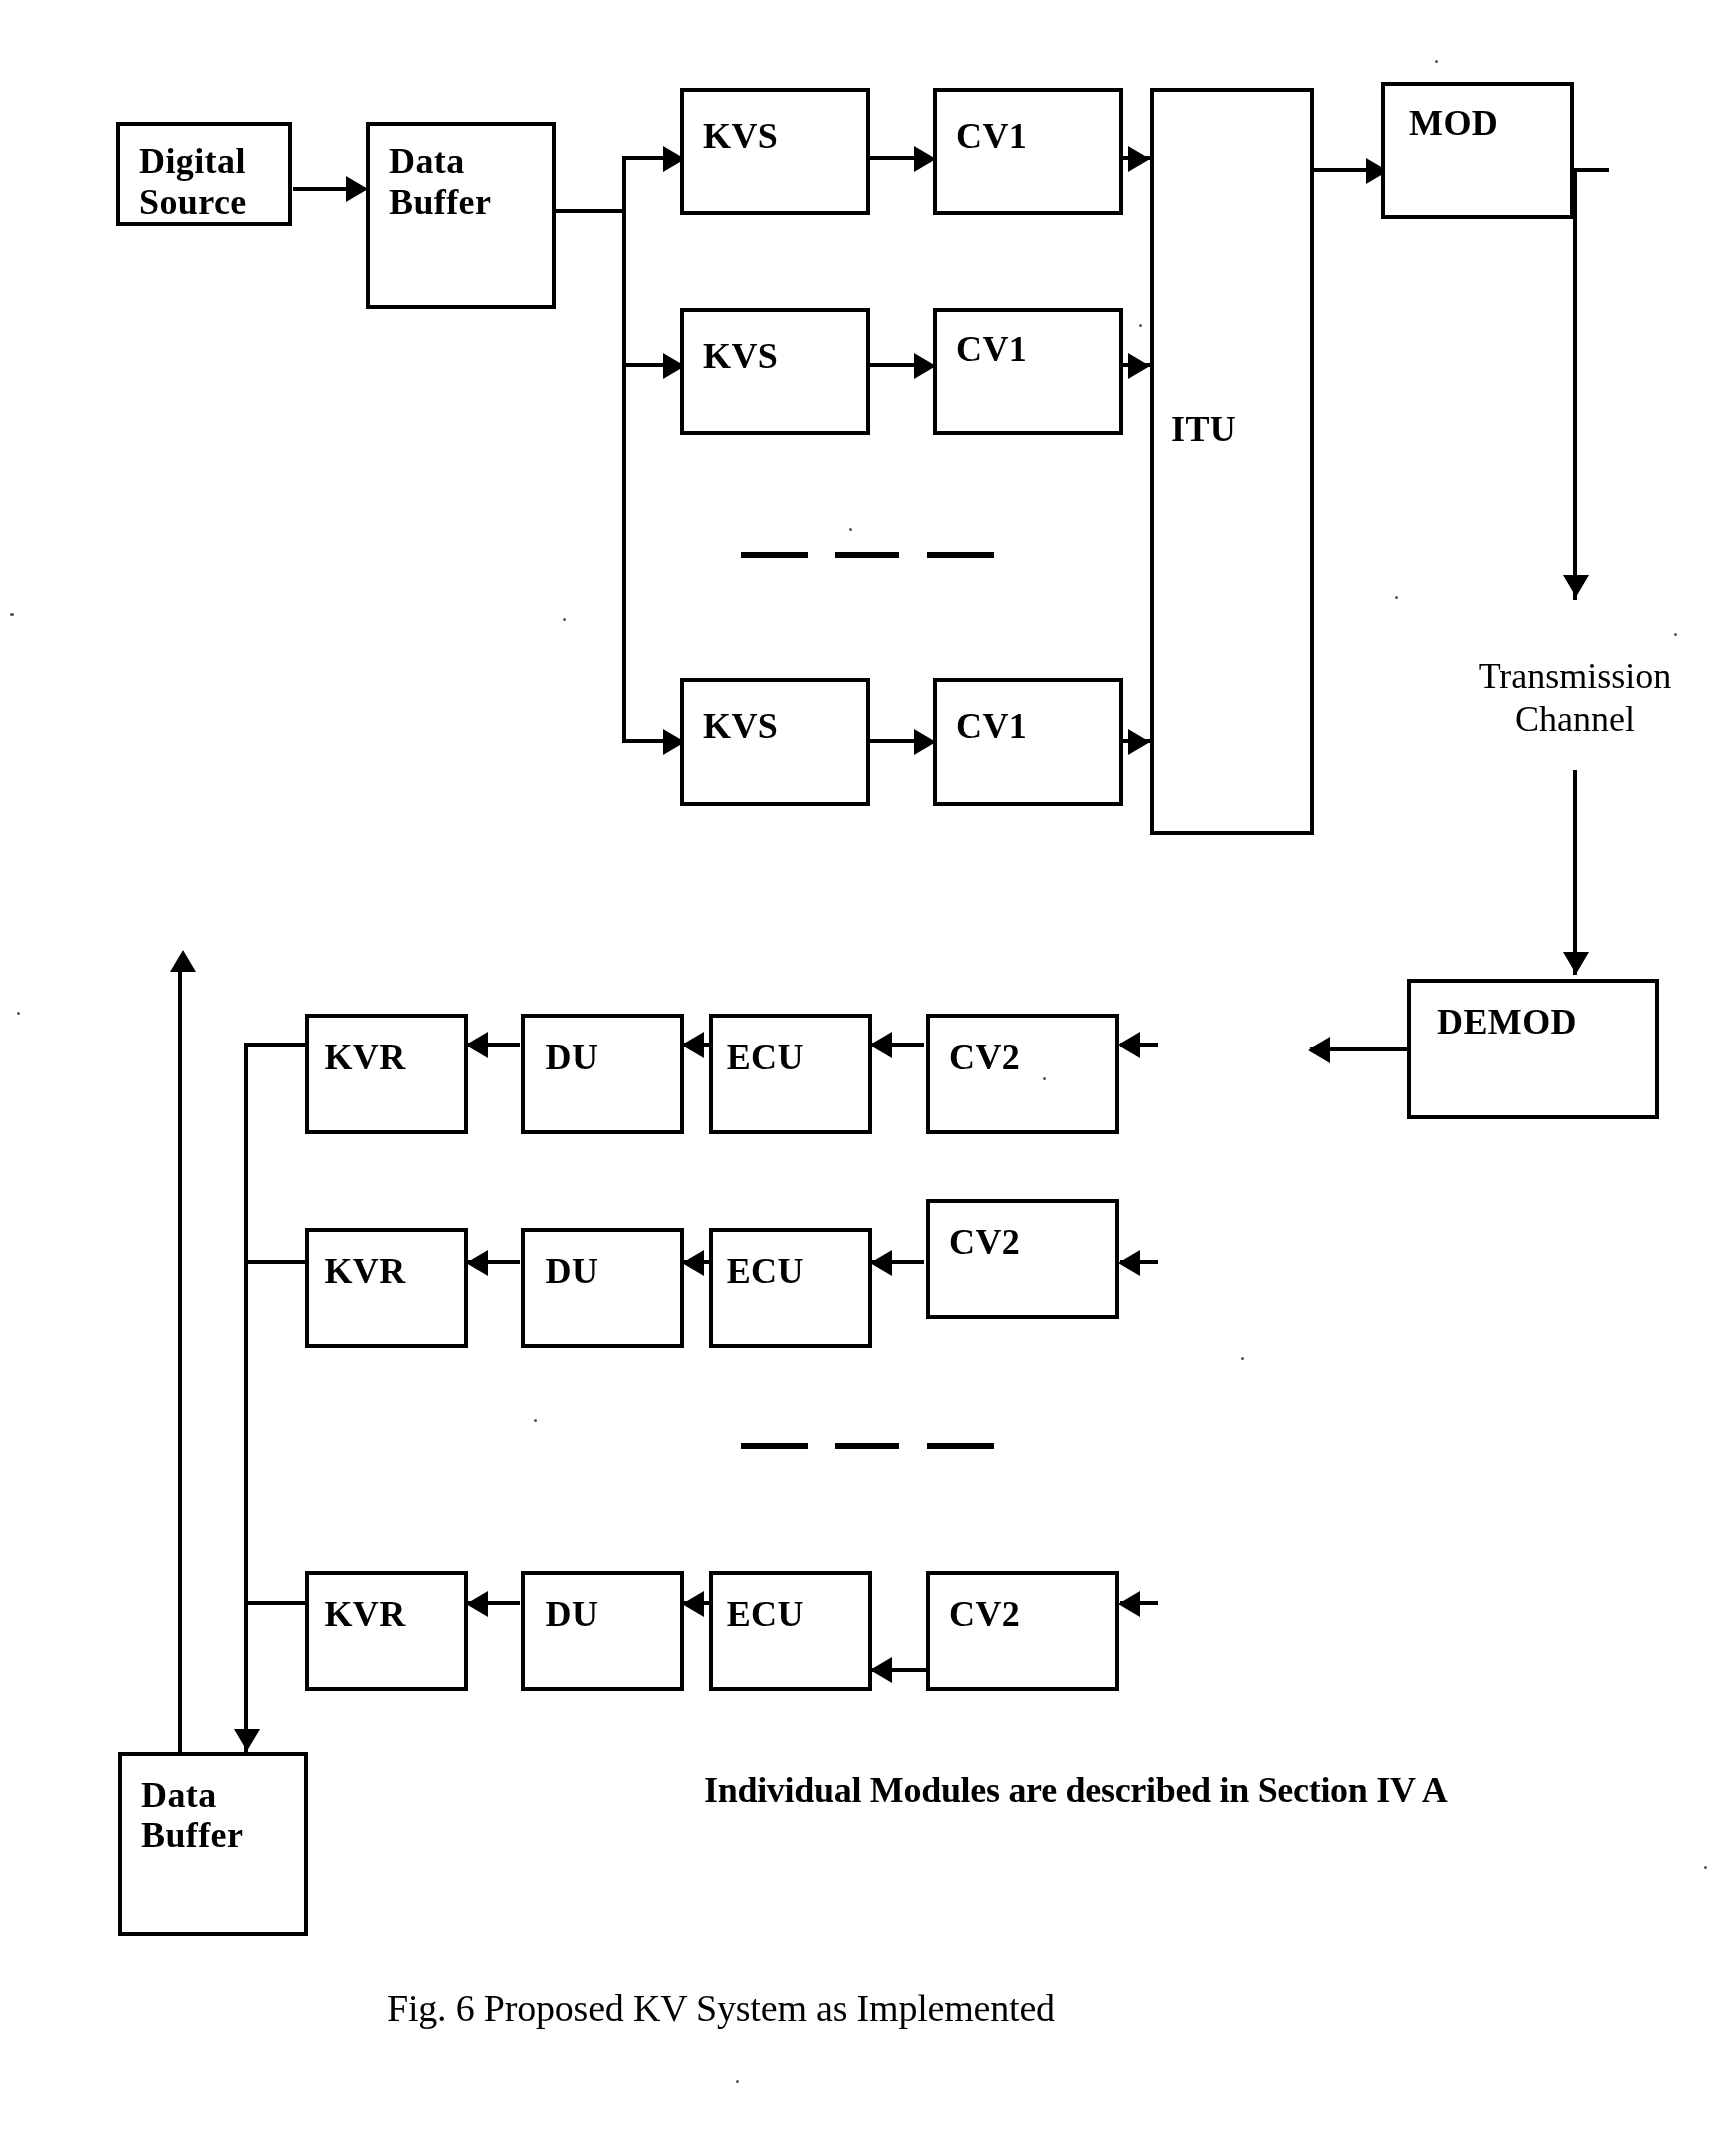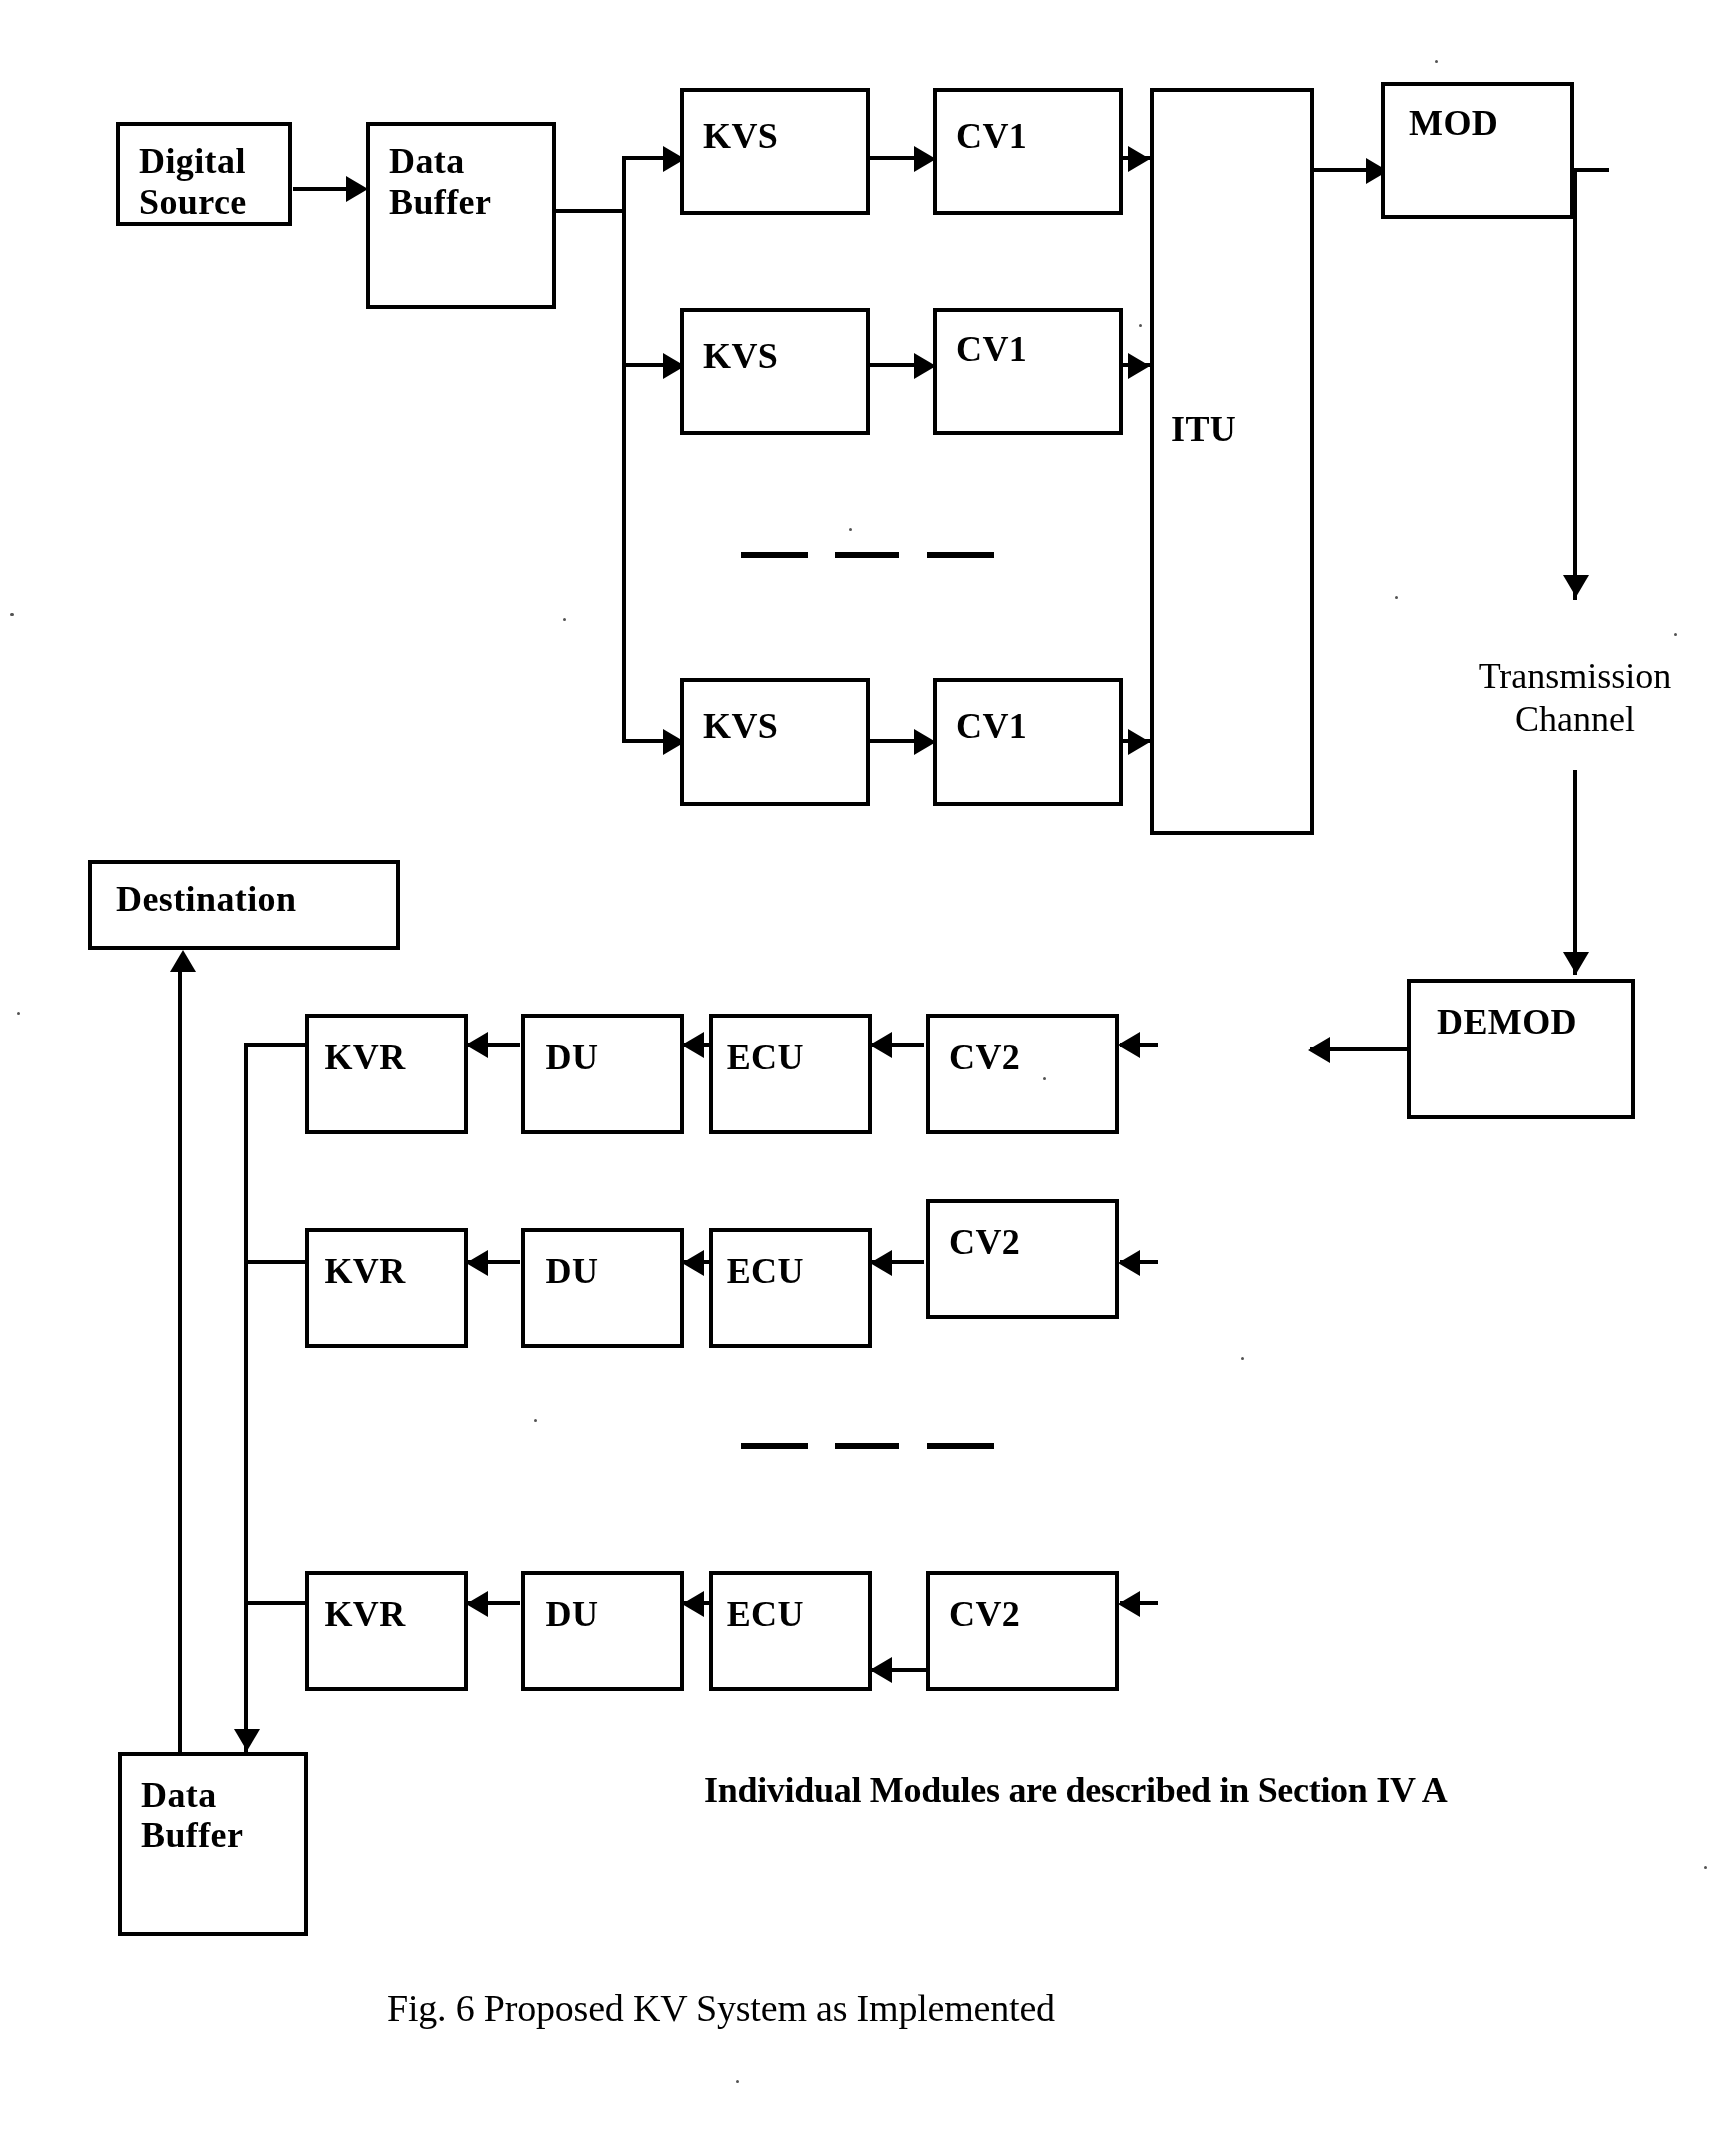--- a/index.html
+++ b/index.html
@@ -196,31 +196,28 @@
   <div class="line hline" style="left:1573px; top:168px; width:36px;"></div>
   <div class="line vline" style="left:1573px; top:168px; height:432px;"></div>
   <div class="arrow down" style="left:1563px; top:575px;"></div>
 
   <div class="freetext tx-channel" style="left:1395px; top:655px; width:360px;">Transmission
 Channel</div>
 
   <div class="line vline" style="left:1573px; top:770px; height:205px;"></div>
   <div class="arrow down" style="left:1563px; top:952px;"></div>
 
-  <div class="box" style="left:1407px; top:979px; width:228px; height:140px;font-family:Liberation Serif, serif;">
+  <div class="box" style="left:1407px; top:979px; width:252px; height:140px;font-family:Liberation Serif, serif;">
     <span class="lbl" style="top:19px; padding-left:26px;">DEMOD</span>
   </div>
 
   <div class="line hline" style="left:1310px; top:1047px; width:101px;"></div>
   <div class="arrow left" style="left:1308px; top:1037px;"></div>
 
 
-  <div class="box" style="left:88px; top:860px; width:312px; height:90px;">
-    <span class="lbl" style="top:15.4px; padding-left:24px;">Destination</span>
-  </div>
 
   <div class="arrow up" style="left:170px; top:950px;"></div>
   <div class="line vline" style="left:178px; top:969px; height:786px;"></div>
 
   <div class="line vline" style="left:244px; top:1043px; height:712px;"></div>
   <div class="arrow down" style="left:234px; top:1729px;"></div>
 
   <div class="line hline" style="left:244px; top:1043px; width:64px;"></div>
   <div class="box" style="left:305px; top:1014px; width:163px; height:120px;">
     <span class="lbl" style="top:19px; padding-left:15.4px;">KVR</span>

